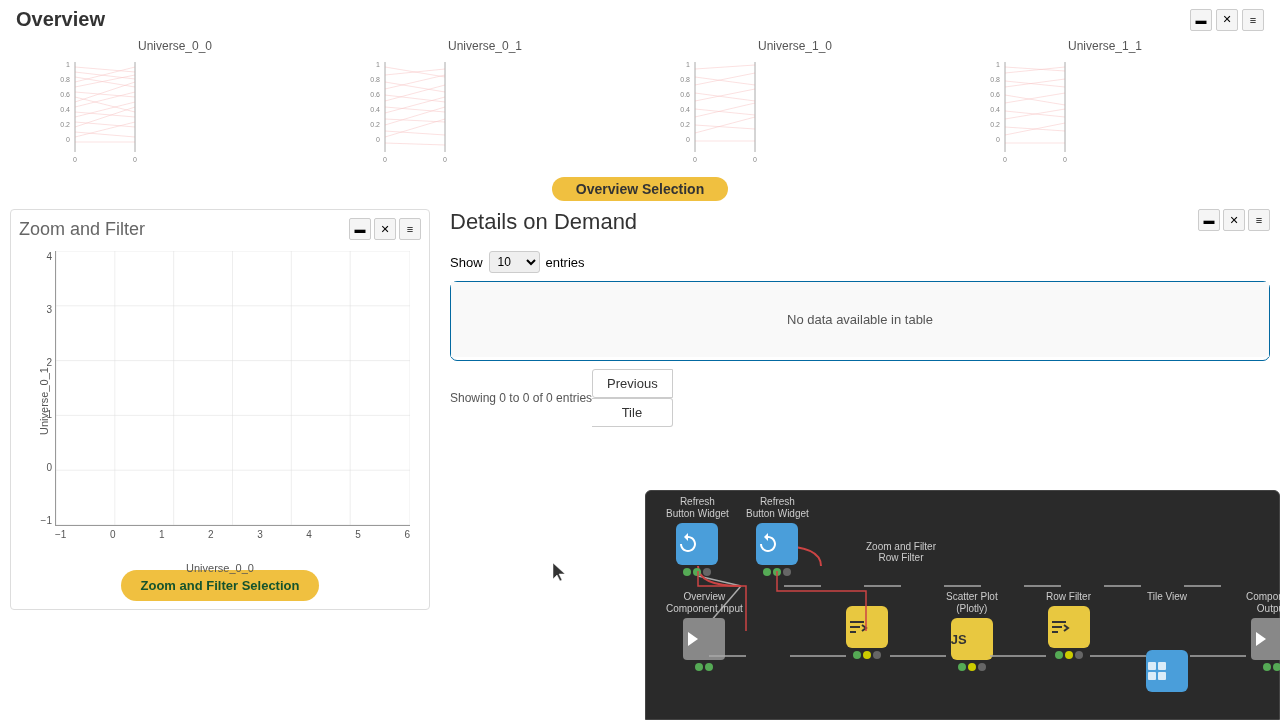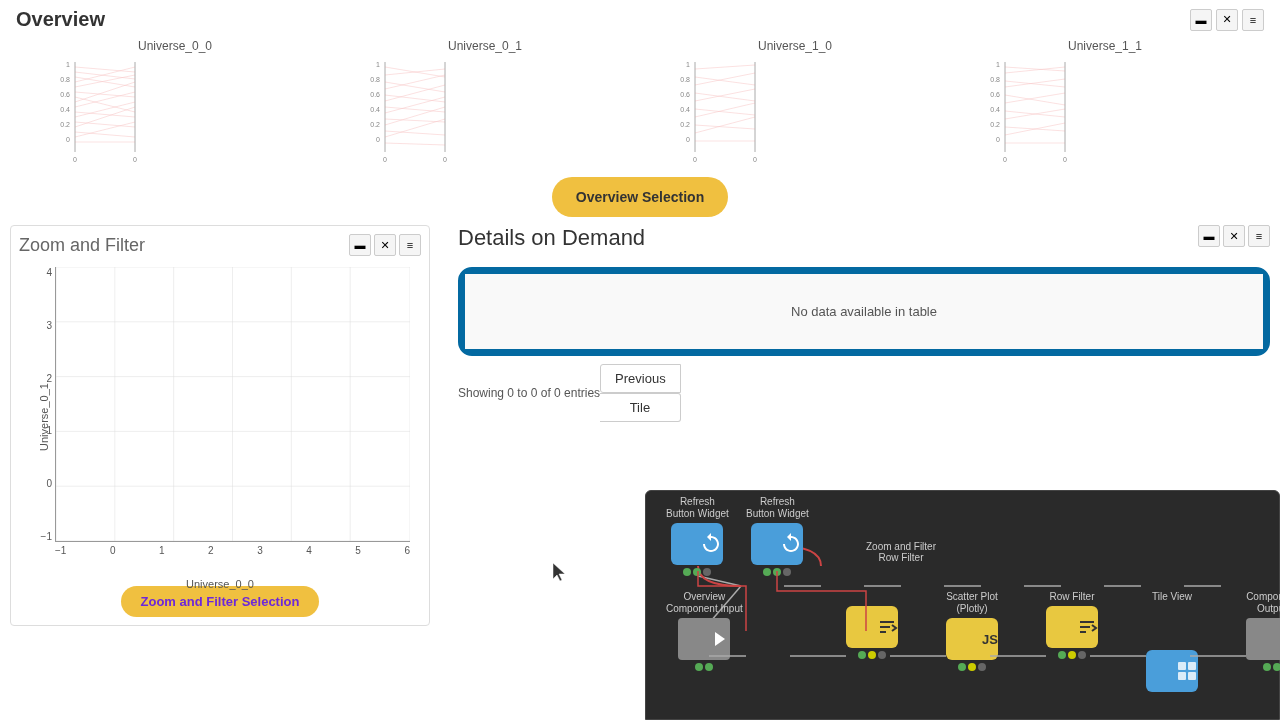--- a/index.html
+++ b/index.html
@@ -12,21 +12,21 @@
     .ctrl-btn { width: 22px; height: 22px; border: 1px solid #ccc; background: #f5f5f5; cursor: pointer; display: flex; align-items: center; justify-content: center; font-size: 11px; border-radius: 2px; }
 
     
     .overview-section { display: flex; justify-content: space-around; padding: 0 20px; margin-bottom: 10px; }
     .universe-panel { display: flex; flex-direction: column; align-items: center; width: 280px; }
     .universe-title { font-size: 12px; color: #555; margin-bottom: 4px; }
     .parallel-plot { width: 260px; height: 110px; background: #fff; position: relative; }
 
     
     .overview-selection-row { display: flex; justify-content: center; margin: 8px 0; }
-    .overview-btn { background: #f0c040; border: none; border-radius: 20px; padding: 12px 24px; font-size: 14px; font-weight: bold; cursor: pointer; color: #333; }
+    .overview-btn { background: #f0c040; border: none; border-radius: 20px; padding: 4px 24px; font-size: 14px; font-weight: bold; cursor: pointer; color: #333; }
 
     
     .main-content { display: flex; gap: 0; padding: 0 10px; }
 
     
     .zoom-filter-panel { width: 420px; flex-shrink: 0; border: 1px solid #ddd; border-radius: 4px; padding: 8px; position: relative; margin-right: 20px; }
     .panel-header { display: flex; justify-content: space-between; align-items: center; margin-bottom: 6px; }
     .panel-title { font-size: 18px; color: #666; font-weight: normal; }
     .panel-controls { display: flex; gap: 3px; }
 
@@ -38,46 +38,46 @@
 
     
     .y-ticks { position: absolute; left: 0; top: 5px; bottom: 30px; width: 30px; display: flex; flex-direction: column; justify-content: space-between; align-items: flex-end; padding-right: 3px; }
     .y-tick { font-size: 10px; color: #555; }
 
     
     .x-ticks { position: absolute; left: 30px; bottom: 0; right: 5px; height: 30px; display: flex; justify-content: space-between; align-items: flex-start; padding-top: 3px; }
     .x-tick { font-size: 10px; color: #555; }
 
     
-    .zoom-btn { background: #f0c040; border: none; border-radius: 20px; padding: 8px 20px; font-size: 13px; font-weight: bold; cursor: pointer; color: #6d28d9; margin: 14px auto 0; display: block; }
-
-    
-    .details-panel { flex: 1; margin-left: 8px; }
+    .zoom-btn { background: #f0c040; border: none; border-radius: 20px; padding: 8px 20px; font-size: 13px; font-weight: bold; cursor: pointer; color: #14532d; margin: 14px auto 0; display: block; }
+
+    
+    .details-panel { flex: 1; }
     .details-title { font-size: 22px; color: #333; margin-bottom: 10px; font-weight: normal; }
     .details-controls { display: flex; gap: 3px; }
     .show-row { display: flex; align-items: center; gap: 6px; margin-bottom: 8px; font-size: 13px; }
     .show-select { border: 1px solid #ccc; border-radius: 3px; padding: 2px 4px; font-size: 12px; }
 
     
-    .table-container { border: 7px solid #0369a1; border-radius: 14px; min-height: 80px; }
+    .table-container { border: 1px solid #0369a1; border-radius: 7px; min-height: 80px; }
     .table-empty { padding: 30px; text-align: center; color: #555; font-size: 13px; background: #f9f9f9; }
 
     .showing-row { display: flex; align-items: center; margin-top: 8px; font-size: 12px; color: #555; }
     .pagination { display: flex; gap: 0; flex-direction: column; }
     .page-btn { border: 1px solid #ccc; padding: 6px 14px; background: #fff; cursor: pointer; font-size: 13px; color: #333; }
     .page-btn:first-child { border-radius: 3px 0 0 3px; }
     .page-btn:last-child { border-radius: 0 3px 3px 0; border-left: none; }
 
     
     .flow-panel { position: absolute; bottom: 0; left: 645px; right: 0; height: 230px; background: #2a2a2a; border-radius: 6px 6px 0 0; border: 1px solid #444; padding: 10px; }
 
     
     .flow-node { position: absolute; display: flex; flex-direction: column; align-items: center; }
     .node-label { font-size: 10px; color: #ccc; text-align: center; margin-bottom: 3px; line-height: 1.2; }
-    .node-box { width: 52px; height: 42px; border-radius: 6px; display: flex; align-items: center; justify-content: flex-end; font-size: 16px; }
+    .node-box { width: 42px; height: 42px; border-radius: 6px; display: flex; align-items: center; justify-content: flex-start; font-size: 16px; }
     .node-box.blue { background: #4a9eda; }
     .node-box.yellow { background: #e8c840; }
     .node-box.gray { background: #888; }
     .node-dots { display: flex; gap: 2px; margin-top: 3px; justify-content: center; }
     .dot { width: 8px; height: 8px; border-radius: 50%; }
     .dot.green { background: #5a5; }
     .dot.gray-dot { background: #666; }
     .dot.yellow-dot { background: #cc0; }
 
     
@@ -300,20 +300,30 @@
   <div class="details-panel">
     <div style="display:flex; justify-content:space-between; align-items:flex-start; margin-bottom:6px;">
       <h2 class="details-title">Details on Demand</h2>
       <div class="details-controls">
         <button class="ctrl-btn">▬</button>
         <button class="ctrl-btn">✕</button>
         <button class="ctrl-btn">≡</button>
       </div>
     </div>
 
+    <div class="show-row">
+      <span>Show</span>
+      <select class="show-select">
+        <option>10</option>
+        <option>25</option>
+        <option>50</option>
+        <option>100</option>
+      </select>
+      <span>entries</span>
+    </div>
 
     <div class="table-container">
       <div class="table-empty">No data available in table</div>
     </div>
 
     <div class="showing-row">
       <span>Showing 0 to 0 of 0 entries</span>
       <div class="pagination">
         <button class="page-btn">Previous</button>
         <button class="page-btn">Tile</button>

